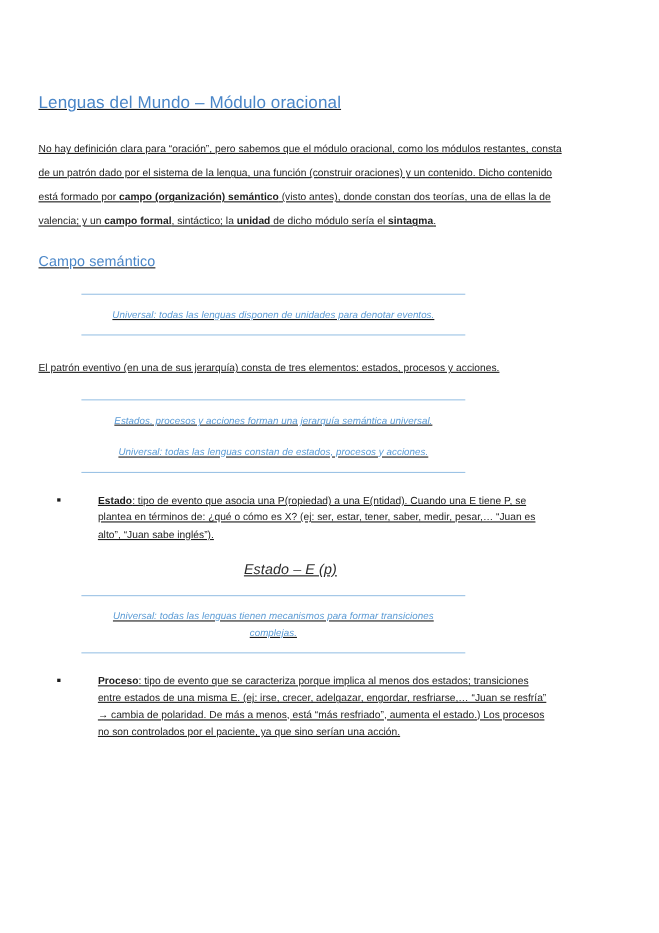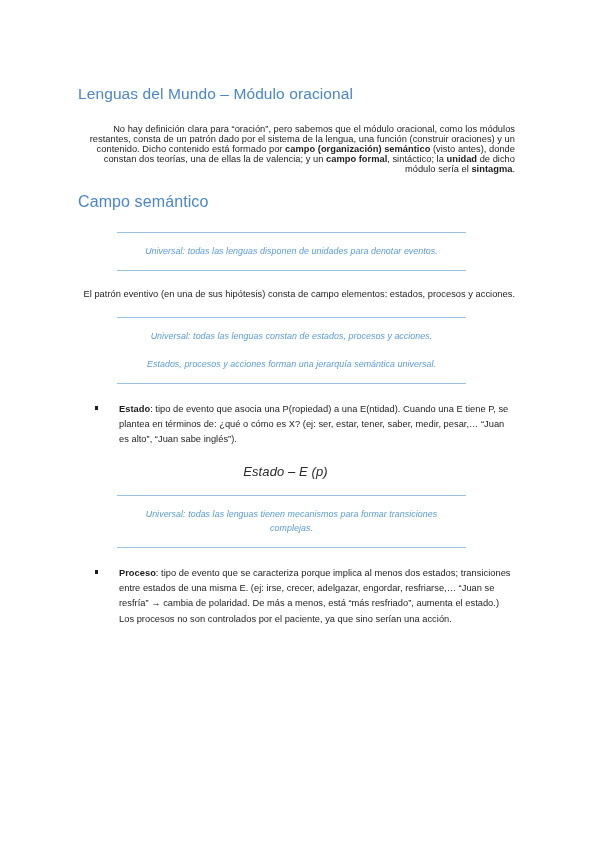--- a/index.html
+++ b/index.html
@@ -13,44 +13,45 @@
     font-family: "Liberation Sans", sans-serif;
     color: #1a1a1a;
     overflow: hidden;
   }
   .page {
     position: relative;
     width: 599px;
     height: 848px;
     background: #ffffff;
     box-sizing: border-box;
-    padding: 84px 84px 0 78px;
+    padding: 84px 84px 0 35px;
+    text-decoration: underline;
   }
   .doc-title {
     font-size: 15.5px;
     font-weight: 400;
     color: #4a86c8;
     letter-spacing: 0.1px;
     margin: 0 0 21px 0;
     line-height: 1.25;
   }
   .section-heading {
-    font-size: 16px;
+    font-size: 13px;
     font-weight: 400;
     color: #4a86c8;
     letter-spacing: 0.1px;
     margin: 4px 0 20px 0;
     line-height: 1.25;
   }
   .body-para {
     font-size: 9.3px;
-    line-height: 10px;
+    line-height: 22px;
     color: #1d1d1d;
     margin: 0 0 18px 0;
-    text-align: right;
+    text-align: left;
     letter-spacing: 0.02px;
   }
   .body-para b, .bullet-text b {
     font-weight: 700;
   }
 
   
   .quote-block {
     border-top: 1.1px solid #9cc3e5;
     border-bottom: 1.1px solid #9cc3e5;
@@ -101,45 +102,45 @@
     top: 4.5px;
     width: 3.4px;
     height: 3.4px;
     background: #1d1d1d;
     display: block;
   }
   .bullet-text {
     font-size: 9.3px;
     line-height: 15.3px;
     color: #1d1d1d;
-    margin: 0;
+    margin: 13px;
     letter-spacing: 0.02px;
   }
 </style>
 </head>
 <body>
 
 <div class="page">
 
   <h1 class="doc-title">Lenguas del Mundo – Módulo oracional</h1>
 
   <p class="body-para"><span>No hay definición clara para “oración”, pero sabemos que el módulo oracional, como los módulos restantes, consta de un patrón dado por el sistema de la lengua, una función (construir oraciones) y un contenido. Dicho contenido está formado por </span><b>campo (organización) semántico</b><span> (visto antes), donde constan dos teorías, una de ellas la de valencia; y un </span><b>campo formal</b><span>, sintáctico; la </span><b>unidad</b><span> de dicho módulo sería el </span><b>sintagma</b><span>.</span></p>
 
   <h2 class="section-heading">Campo semántico</h2>
 
 
   <div class="quote-block">
     <p class="quote-line">Universal: todas las lenguas disponen de unidades para denotar eventos.</p>
   </div>
 
-  <p class="body-para">El patrón eventivo (en una de sus hipótesis) consta de campo elementos: estados, procesos y acciones.</p>
+  <p class="body-para">El patrón eventivo (en una de sus jerarquía) consta de tres elementos: estados, procesos y acciones.</p>
 
   <div class="quote-block">
+    <p class="quote-line">Estados, procesos y acciones forman una jerarquía semántica universal.</p>
     <p class="quote-line">Universal: todas las lenguas constan de estados, procesos y acciones.</p>
-    <p class="quote-line">Estados, procesos y acciones forman una jerarquía semántica universal.</p>
   </div>
 
   <ul class="bullet-list">
     <li class="bullet-item">
       <span class="bullet-marker"></span>
       <p class="bullet-text"><b>Estado</b><span>: tipo de evento que asocia una P(ropiedad) a una E(ntidad). Cuando una E tiene P, se plantea en términos de: ¿qué o cómo es X? (ej: ser, estar, tener, saber, medir, pesar,… “Juan es alto”, “Juan sabe inglés”).</span></p>
     </li>
   </ul>
 
   <p class="formula-line">Estado – E (p)</p>

